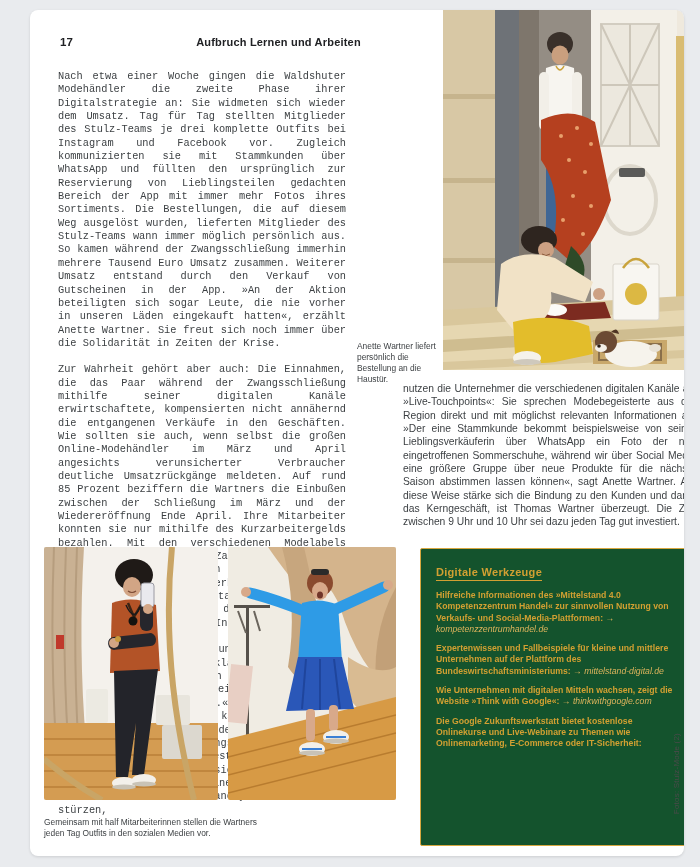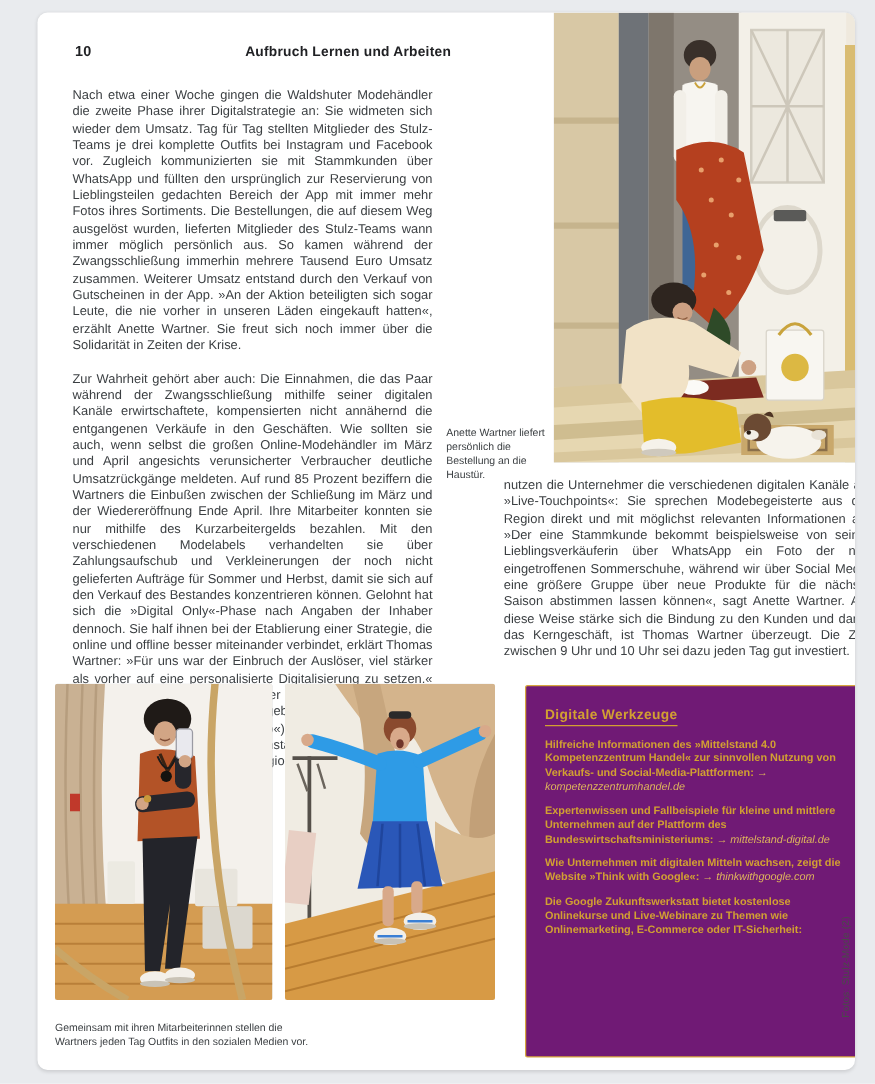--- a/index.html
+++ b/index.html
@@ -24,42 +24,42 @@
   }
   .header-title {
     position:absolute; left:0; top:26px; width:497px;
     text-align:center; font-size:11px; font-weight:bold; color:#202124;
     letter-spacing:.2px;
   }
   .bodytext {
     font-size:10.3px; line-height:13.35px; text-align:justify;
     color:#3b3f42; hyphens:auto;
   }
-  .col1 { position:absolute; left:28px; top:60px; width:288px; }
+  .col1 { position:absolute; left:28px; top:60px; width:288px;font-family:Liberation Mono, monospace; }
   .col1 p + p { margin-top:13px; }
   .col2 { position:absolute; left:327px; top:372px; width:293px;margin-left:46px; }
   .endmark {
     position:absolute; right:0; bottom:0; font-size:9px; color:#202124;
   }
   .photo { position:absolute; overflow:hidden; border-radius:2px; background:#ddd; }
   .photo svg { display:block; width:100%; height:100%; }
   .photo-delivery { left:413px; top:0; width:241px; height:360px; border-radius:0 8px 0 0; }
   .caption-side {
     position:absolute; left:327px; top:331px; width:82px;
     font-size:8.4px; line-height:11px; color:#3b3f42;
   }
   .photo-selfie { left:14px; top:537px; width:174px; height:253px; }
   .photo-jump  { left:198px; top:537px; width:168px; height:253px; }
   .caption-bottom {
     position:absolute; left:14px; top:807px; width:215px;
     font-size:8.4px; line-height:11px; color:#3b3f42;
   }
   .toolbox {
     position:absolute; left:390px; top:538px; width:276px; height:298px;
-    border:1.5px solid #d7a73f; border-radius:2px; background:#701a75;
+    border:1.5px solid #d7a73f; border-radius:2px; background:#14532d;
     padding:13px 15px 10px 15px;
   }
   .toolbox-title {
     display:inline-block;
     font-size:11px; font-weight:bold; color:#d2a032;
     border-bottom:1.5px solid #d2a032; padding-bottom:2px;
     letter-spacing:.3px; margin-bottom:9px;
   }
   .tool-item { margin-bottom:8px; font-size:8.7px; line-height:11.3px; }
   .tool-text { font-weight:bold; color:#d2a032; }
@@ -69,21 +69,21 @@
     writing-mode:vertical-rl; transform:rotate(180deg);
     font-size:8px; color:#4a4a4a; letter-spacing:.2px;
   }
 </style>
 </head>
 <body>
 
 <div class="canvas">
   <div class="page">
 
-    <div class="page-number">10</div>
+    <div class="page-number">17</div>
     <div class="header-title">Aufbruch Lernen und Arbeiten</div>
 
     <div class="col1 bodytext">
       <p>Nach etwa einer Woche gingen die Waldshuter Modehändler die zweite Phase ihrer Digitalstrategie an: Sie widmeten sich wieder dem Umsatz. Tag für Tag stellten Mitglieder des Stulz-Teams je drei komplette Outfits bei Instagram und Facebook vor. Zugleich kommunizierten sie mit Stammkunden über WhatsApp und füllten den ursprünglich zur Reservierung von Lieblingsteilen gedachten Bereich der App mit immer mehr Fotos ihres Sortiments. Die Bestellungen, die auf diesem Weg ausgelöst wurden, lieferten Mitglieder des Stulz-Teams wann immer möglich persönlich aus. So kamen während der Zwangsschließung immerhin mehrere Tausend Euro Umsatz zusammen. Weiterer Umsatz entstand durch den Verkauf von Gutscheinen in der App. »An der Aktion beteiligten sich sogar Leute, die nie vorher in unseren Läden eingekauft hatten«, erzählt Anette Wartner. Sie freut sich noch immer über die Solidarität in Zeiten der Krise.</p>
       <p>Zur Wahrheit gehört aber auch: Die Einnahmen, die das Paar während der Zwangsschließung mithilfe seiner digitalen Kanäle erwirtschaftete, kompensierten nicht annähernd die entgangenen Verkäufe in den Geschäften. Wie sollten sie auch, wenn selbst die großen Online-Modehändler im März und April angesichts verunsicherter Verbraucher deutliche Umsatzrückgänge meldeten. Auf rund 85 Prozent beziffern die Wartners die Einbußen zwischen der Schließung im März und der Wiedereröffnung Ende April. Ihre Mitarbeiter konnten sie nur mithilfe des Kurzarbeitergelds bezahlen. Mit den verschiedenen Modelabels verhandelten sie über Zahlungsaufschub und Verkleinerungen der noch nicht gelieferten Aufträge für Sommer und Herbst, damit sie sich auf den Verkauf des Bestandes konzentrieren können. Gelohnt hat sich die »Digital Only«-Phase nach Angaben der Inhaber dennoch. Sie half ihnen bei der Etablierung einer Strategie, die online und offline besser miteinander verbindet, erklärt Thomas Wartner: »Für uns war der Einbruch der Auslöser, viel stärker als vorher auf eine personalisierte Digitalisierung zu setzen.« Über die App, die bereits 600 Nutzer hat, kann man inzwischen einkaufen. Der aus der Not geborene Lieferservice mit Beratungsoption (»Stulz to go«) hat sich als festes Serviceangebot etabliert. Und anstatt sich mit den großen Modeplattformen in einen überregionalen Online-Wettbewerb um anonyme Kunden zu stürzen,</p>
     </div>
 
     <div class="col2 bodytext" style="position:absolute;">
       <p>nutzen die Unternehmer die verschiedenen digitalen Kanäle als »Live-Touchpoints«: Sie sprechen Modebegeisterte aus der Region direkt und mit möglichst relevanten Informationen an. »Der eine Stammkunde bekommt beispielsweise von seiner Lieblingsverkäuferin über WhatsApp ein Foto der neu eingetroffenen Sommerschuhe, während wir über Social Media eine größere Gruppe über neue Produkte für die nächste Saison abstimmen lassen können«, sagt Anette Wartner. Auf diese Weise stärke sich die Bindung zu den Kunden und damit das Kerngeschäft, ist Thomas Wartner überzeugt. Die Zeit zwischen 9 Uhr und 10 Uhr sei dazu jeden Tag gut investiert.</p>
       <span class="endmark">●</span>
@@ -247,21 +247,21 @@
         <rect x="78" y="162" width="9" height="32" rx="4" fill="#d8a98a"></rect>
         <rect x="101" y="158" width="9" height="26" rx="4" fill="#d8a98a"></rect>
         <ellipse cx="84" cy="202" rx="13" ry="7" fill="#f2efe8"></ellipse>
         <ellipse cx="108" cy="190" rx="13" ry="7" fill="#f2efe8"></ellipse>
         <path d="M74 202 h20 M98 190 h20" stroke="#3a7fd4" stroke-width="2"></path>
         <ellipse cx="84" cy="206" rx="13" ry="2.5" fill="#c8c2b6"></ellipse>
         <ellipse cx="108" cy="194" rx="13" ry="2.5" fill="#c8c2b6"></ellipse>
       </svg>
     </div>
 
-    <div class="caption-bottom">Gemeinsam mit ihren Mitarbeiterinnen stellen die Wartners jeden Tag Outfits in den sozialen Medien vor.</div>
+    <div class="caption-bottom">Gemeinsam mit half Mitarbeiterinnen stellen die Wartners jeden Tag Outfits in den sozialen Medien vor.</div>
 
     <div class="toolbox">
       <div class="toolbox-title">Digitale Werkzeuge</div>
       <div>
           <div class="tool-item"><span class="tool-text">Hilfreiche Informationen des »Mittelstand 4.0 Kompetenzzentrum Handel« zur sinnvollen Nutzung von Verkaufs- und Social-Media-Plattformen: </span><span class="tool-link">→ kompetenzzentrumhandel.de</span></div>
           <div class="tool-item"><span class="tool-text">Expertenwissen und Fallbeispiele für kleine und mittlere Unternehmen auf der Plattform des Bundeswirtschaftsministeriums: </span><span class="tool-link">→ mittelstand-digital.de</span></div>
           <div class="tool-item"><span class="tool-text">Wie Unternehmen mit digitalen Mitteln wachsen, zeigt die Website »Think with Google«: </span><span class="tool-link">→ thinkwithgoogle.com</span></div>
           <div class="tool-item"><span class="tool-text">Die Google Zukunftswerkstatt bietet kostenlose Onlinekurse und Live-Webinare zu Themen wie Onlinemarketing, E-Commerce oder IT-Sicherheit: </span></div>
         </div>
     </div>

